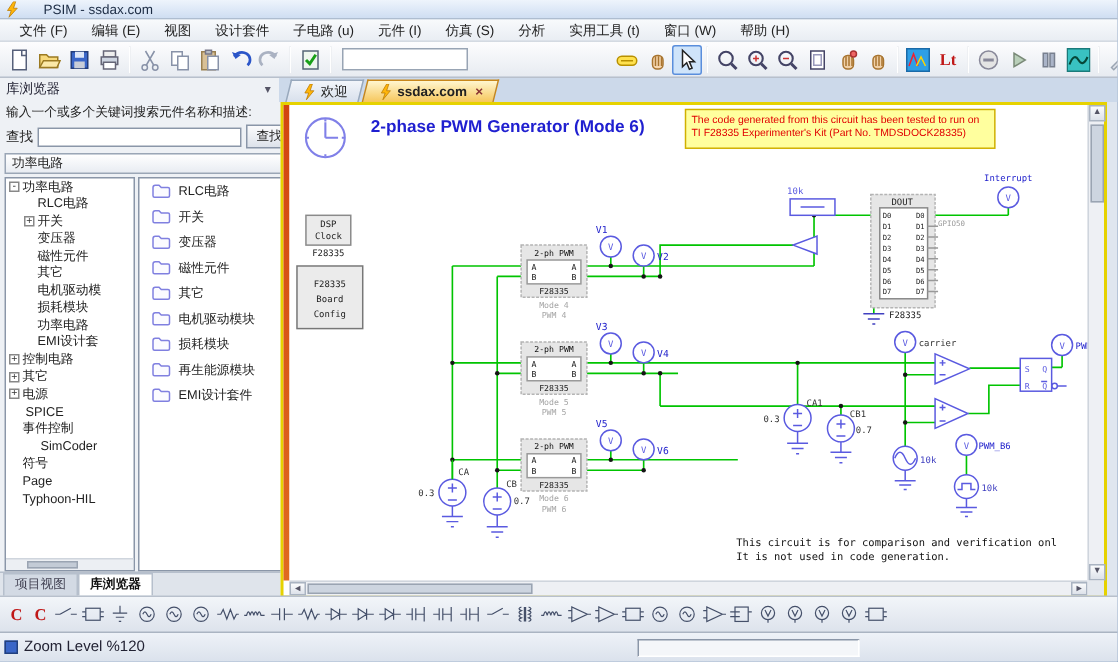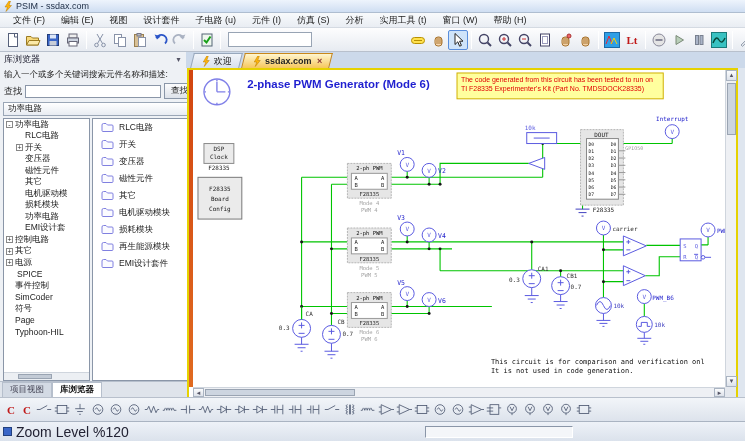--- a/index.html
+++ b/index.html
@@ -3,21 +3,21 @@
 <meta charset="utf-8">
 <style>
   * { margin:0; padding:0; box-sizing:border-box; }
   html,body { width:745px; height:441px; overflow:hidden; }
   body { font-family:"Liberation Sans",sans-serif; background:#dfe6ef; position:relative;
          outline:1px solid #7a96b8; font-size:9px; color:#222; }
 
   
   .titlebar { position:absolute; left:0; top:0; width:745px; height:13px;
     background:linear-gradient(#eef4fc,#cfdef2); border-bottom:1px solid #aebdd0;
-    display:flex; align-items:center; padding-left:3px; gap:3px; font-size:9px; color:#1c2c44; }
+    display:flex; align-items:center; padding-left:3px; gap:16px; font-size:9px; color:#1c2c44; }
   .menubar { position:absolute; left:0; top:13px; width:745px; height:15px;
     background:linear-gradient(#f8fafc,#e9edf3); display:flex; align-items:center;
     padding-left:6px; gap:2px; border-bottom:1px solid #d4dae2; }
   .mitem { padding:1px 7px; font-size:9px; color:#222; }
   .toolbar { position:absolute; left:0; top:28px; width:745px; height:24px;
     background:linear-gradient(#fdfdfe,#e7ebf1); border-bottom:1px solid #b8c0cc;
     display:flex; align-items:center; padding-left:3px; }
   .tbtn { width:20px; height:20px; display:inline-flex; align-items:center; justify-content:center;
     border:1px solid transparent; border-radius:2px; flex:0 0 auto; }
   .tbtn.sel { border:1px solid #5a8edc; background:#cfe4fa; }
@@ -83,21 +83,21 @@
   .elembar { position:absolute; left:0; top:397px; width:745px; height:24px;
     background:linear-gradient(#f2f5f9,#dde3ec); border-top:1px solid #b8c0cc;
     display:flex; align-items:center; padding-left:3px; overflow:hidden; }
   .eicon { width:18px; height:17px; display:inline-flex; align-items:center; justify-content:center; flex:0 0 auto;
     border:1px solid transparent; }
   .eicon svg { stroke:#45506a; fill:none; stroke-width:1; }
   .cglyph { font-weight:bold; font-size:11px; color:#c01818; font-family:"Liberation Serif",serif;
     width:16px; text-align:center; flex:0 0 auto; }
   .statusbar { position:absolute; left:0; top:421px; width:745px; height:20px;
     background:linear-gradient(#eef2f8,#dbe2ec); border-top:1px solid #aab4c2;
-    display:flex; align-items:center; font-size:14px; color:#223; }
+    display:flex; align-items:center; font-size:10px; color:#223; }
   .st-icon { width:9px; height:9px; background:#3a66c8; border:1px solid #22407e; margin:0 4px 0 3px; }
   .st-box { position:absolute; left:425px; top:4px; width:148px; height:12px; background:#f4f6f9;
     border:1px solid; border-color:#8a96a8 #fff #fff #8a96a8; }
 </style>
 </head>
 <body>
 
 <div class="titlebar">
   <svg width="10" height="11">
       <path d="M6 0 L2 6 H4.5 L3 10.5 L8.5 4.5 H6 L7.5 0 Z" fill="#ffb60a" stroke="#b87800" stroke-width="0.5"></path>
@@ -380,21 +380,21 @@
         <div class="trow" style="padding-left: 4px;">
           <span class="exp"></span>
           <span>SPICE</span>
         </div>
 
         <div class="trow" style="padding-left: 2px;">
           <span class="exp"></span>
           <span>事件控制</span>
         </div>
 
-        <div class="trow" style="padding-left: 2px; text-align: right;">
+        <div class="trow" style="padding-left: 14px; text-align: right;">
           <span class="exp"></span>
           <span>SimCoder</span>
         </div>
 
         <div class="trow" style="padding-left: 2px;">
           <span class="exp"></span>
           <span>符号</span>
         </div>
 
         <div class="trow" style="padding-left: 2px;">

